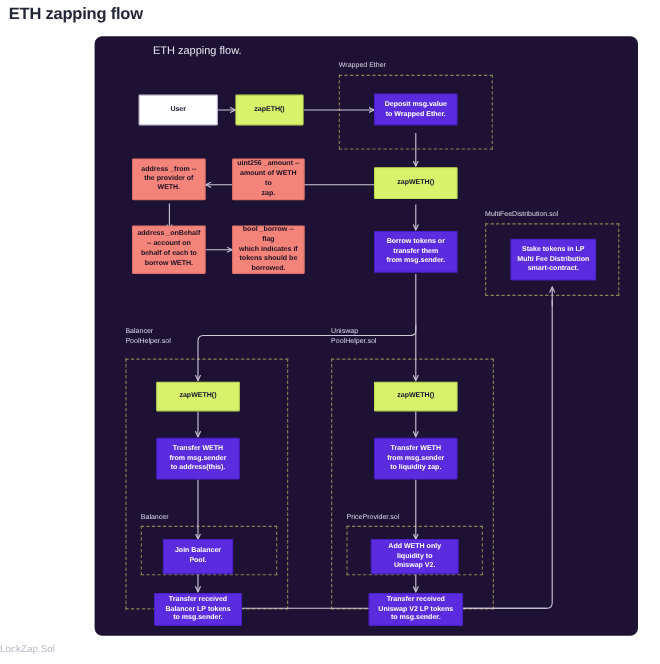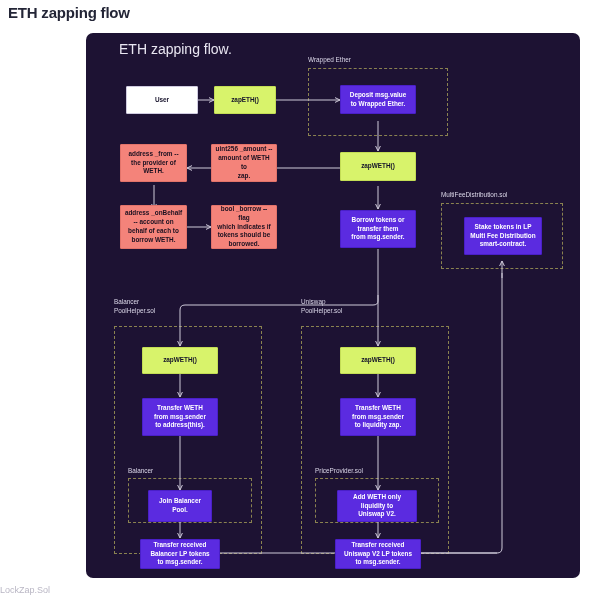--- a/index.html
+++ b/index.html
@@ -16,22 +16,22 @@
     letter-spacing:-.2px;
   }
   #canvas{
     position:absolute;left:86px;top:33px;
     width:494px;height:545px;
     background:#1d1233;
     border-radius:7px;
     overflow:hidden;
   }
   #canvas-title{
-    position:absolute;left:0;top:8px;
-    font-size:14px;color:#e9e6f2;font-weight:400;padding-left:33px;
+    position:absolute;left:20px;top:8px;
+    font-size:10px;color:#e9e6f2;font-weight:400;padding-left:33px;
   }
   #caption{
     position:absolute;left:0;top:585px;width:600px;
     text-align:left;font-size:9px;color:#b9b6c4;
   }
   .node{
     position:absolute;
     display:flex;align-items:center;justify-content:center;
     text-align:center;
     font-size:6.4px;font-weight:bold;line-height:1.38;

